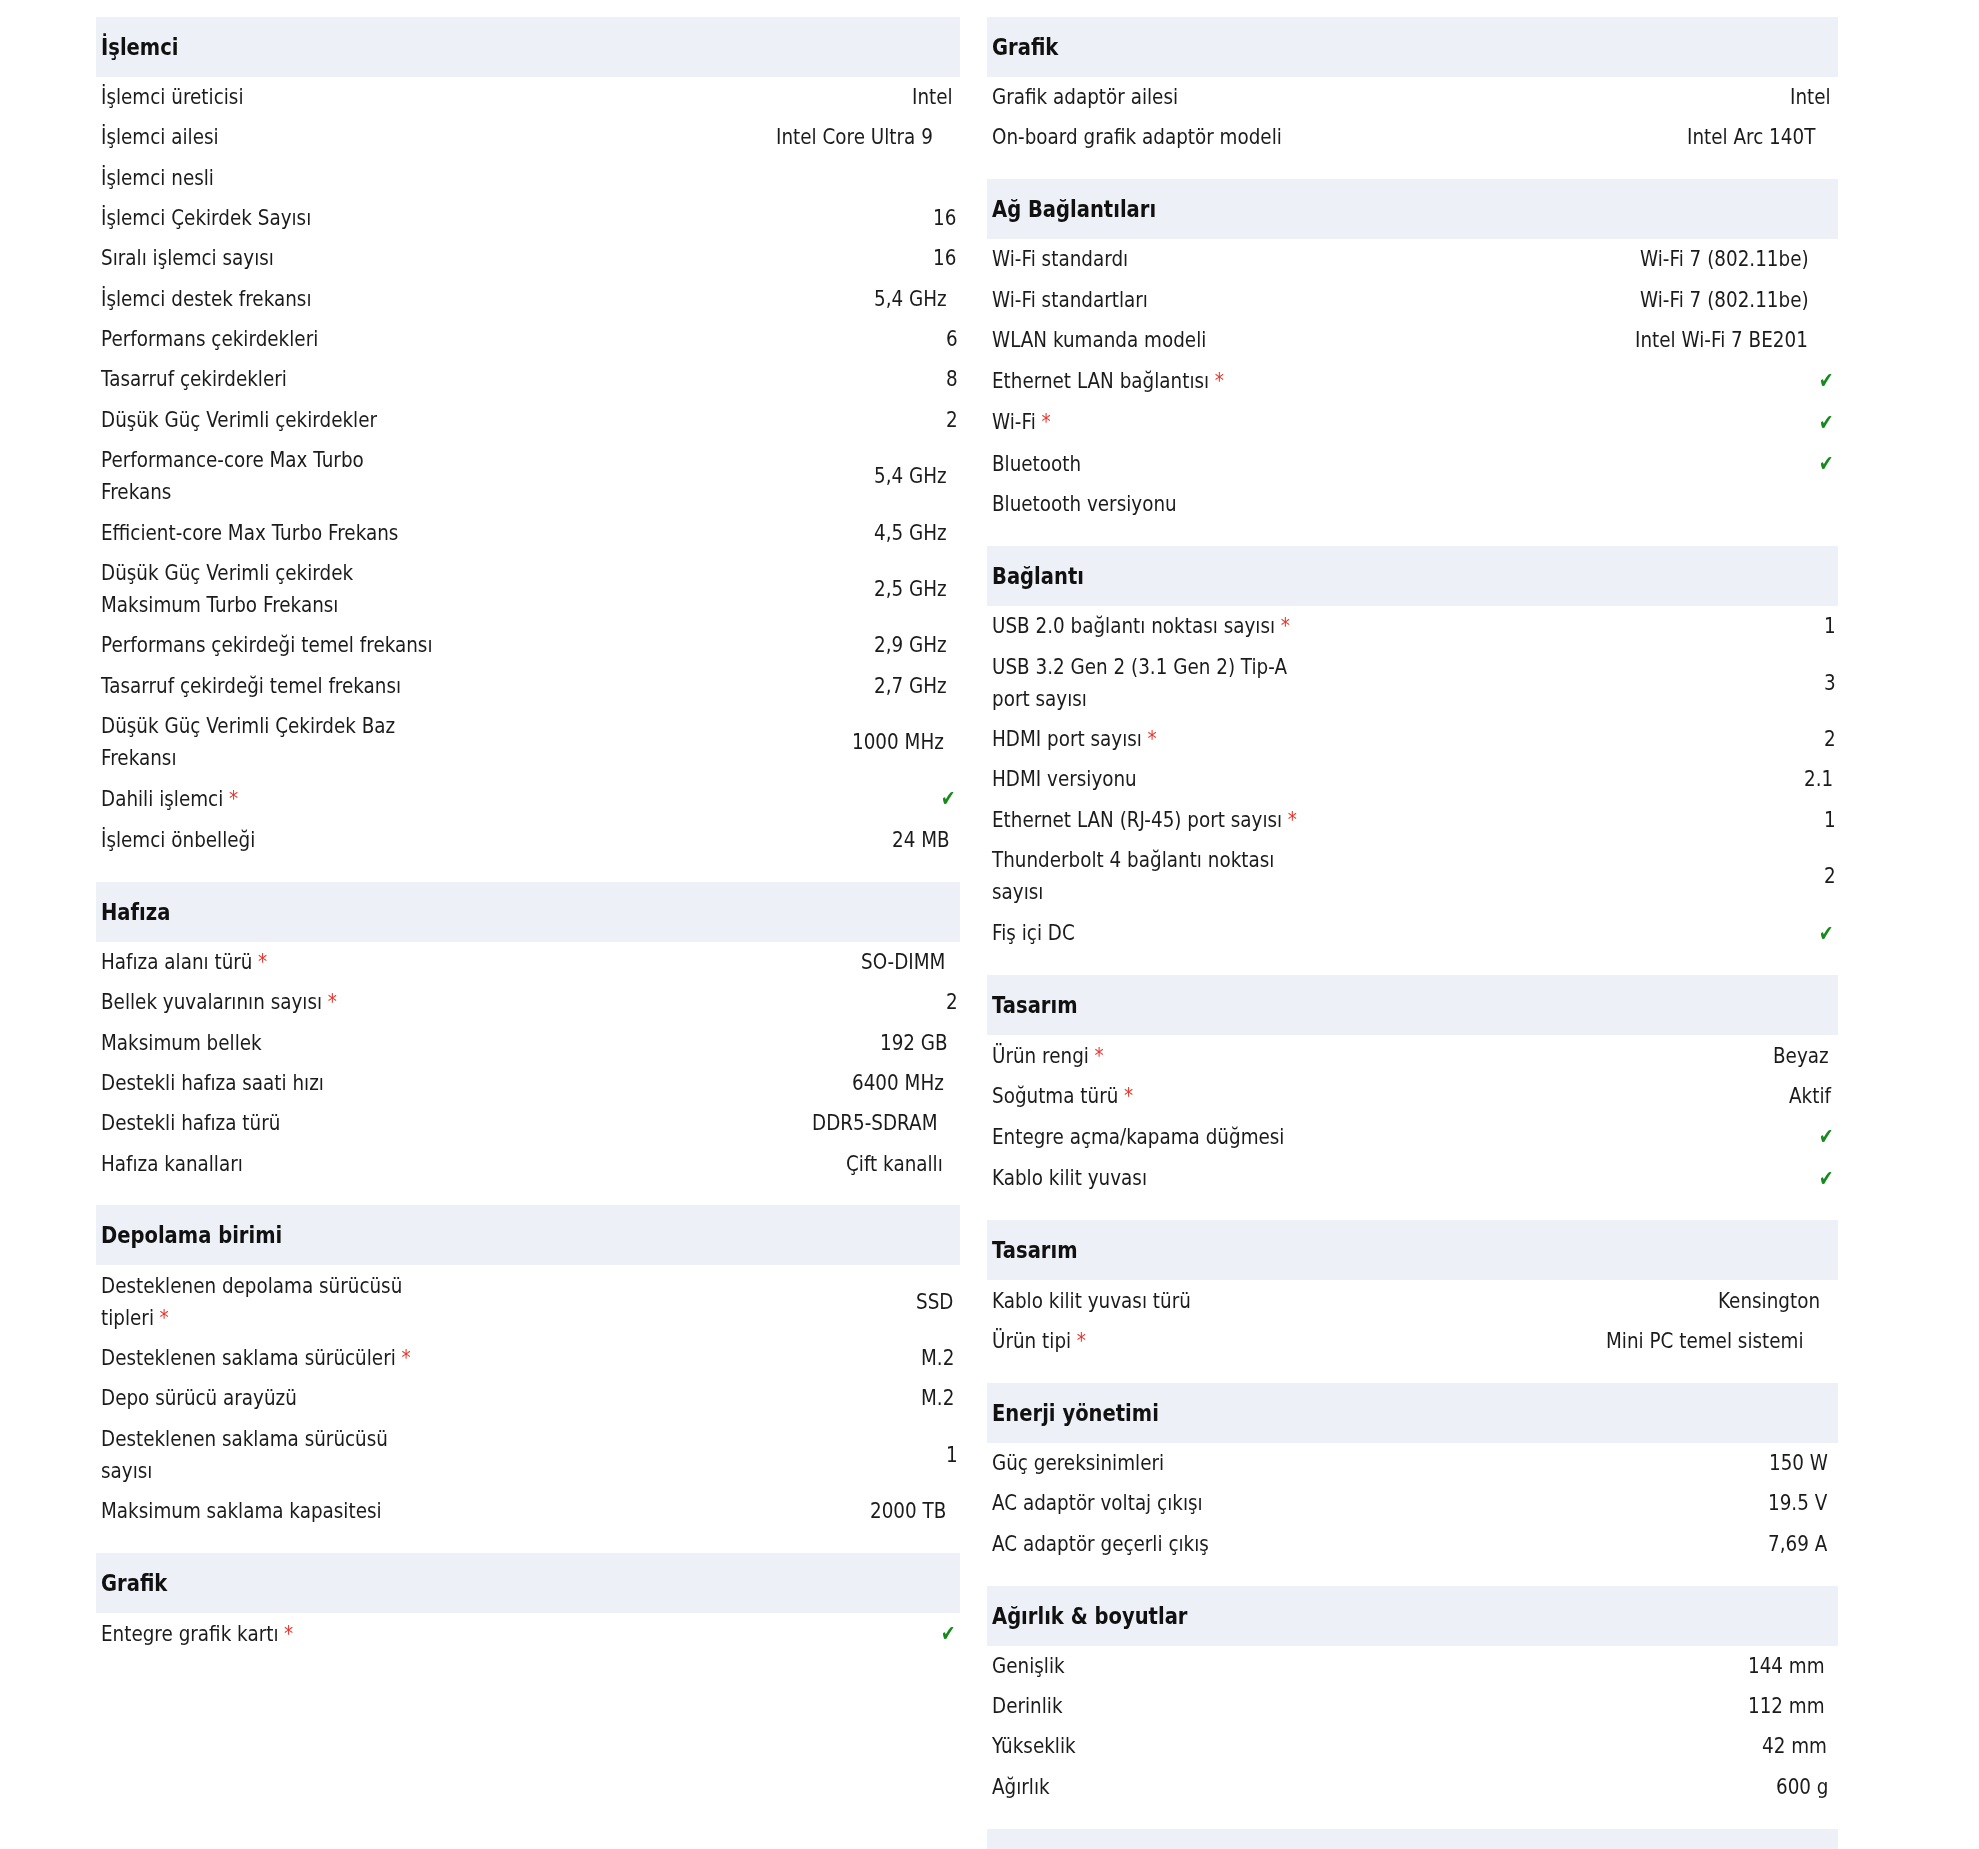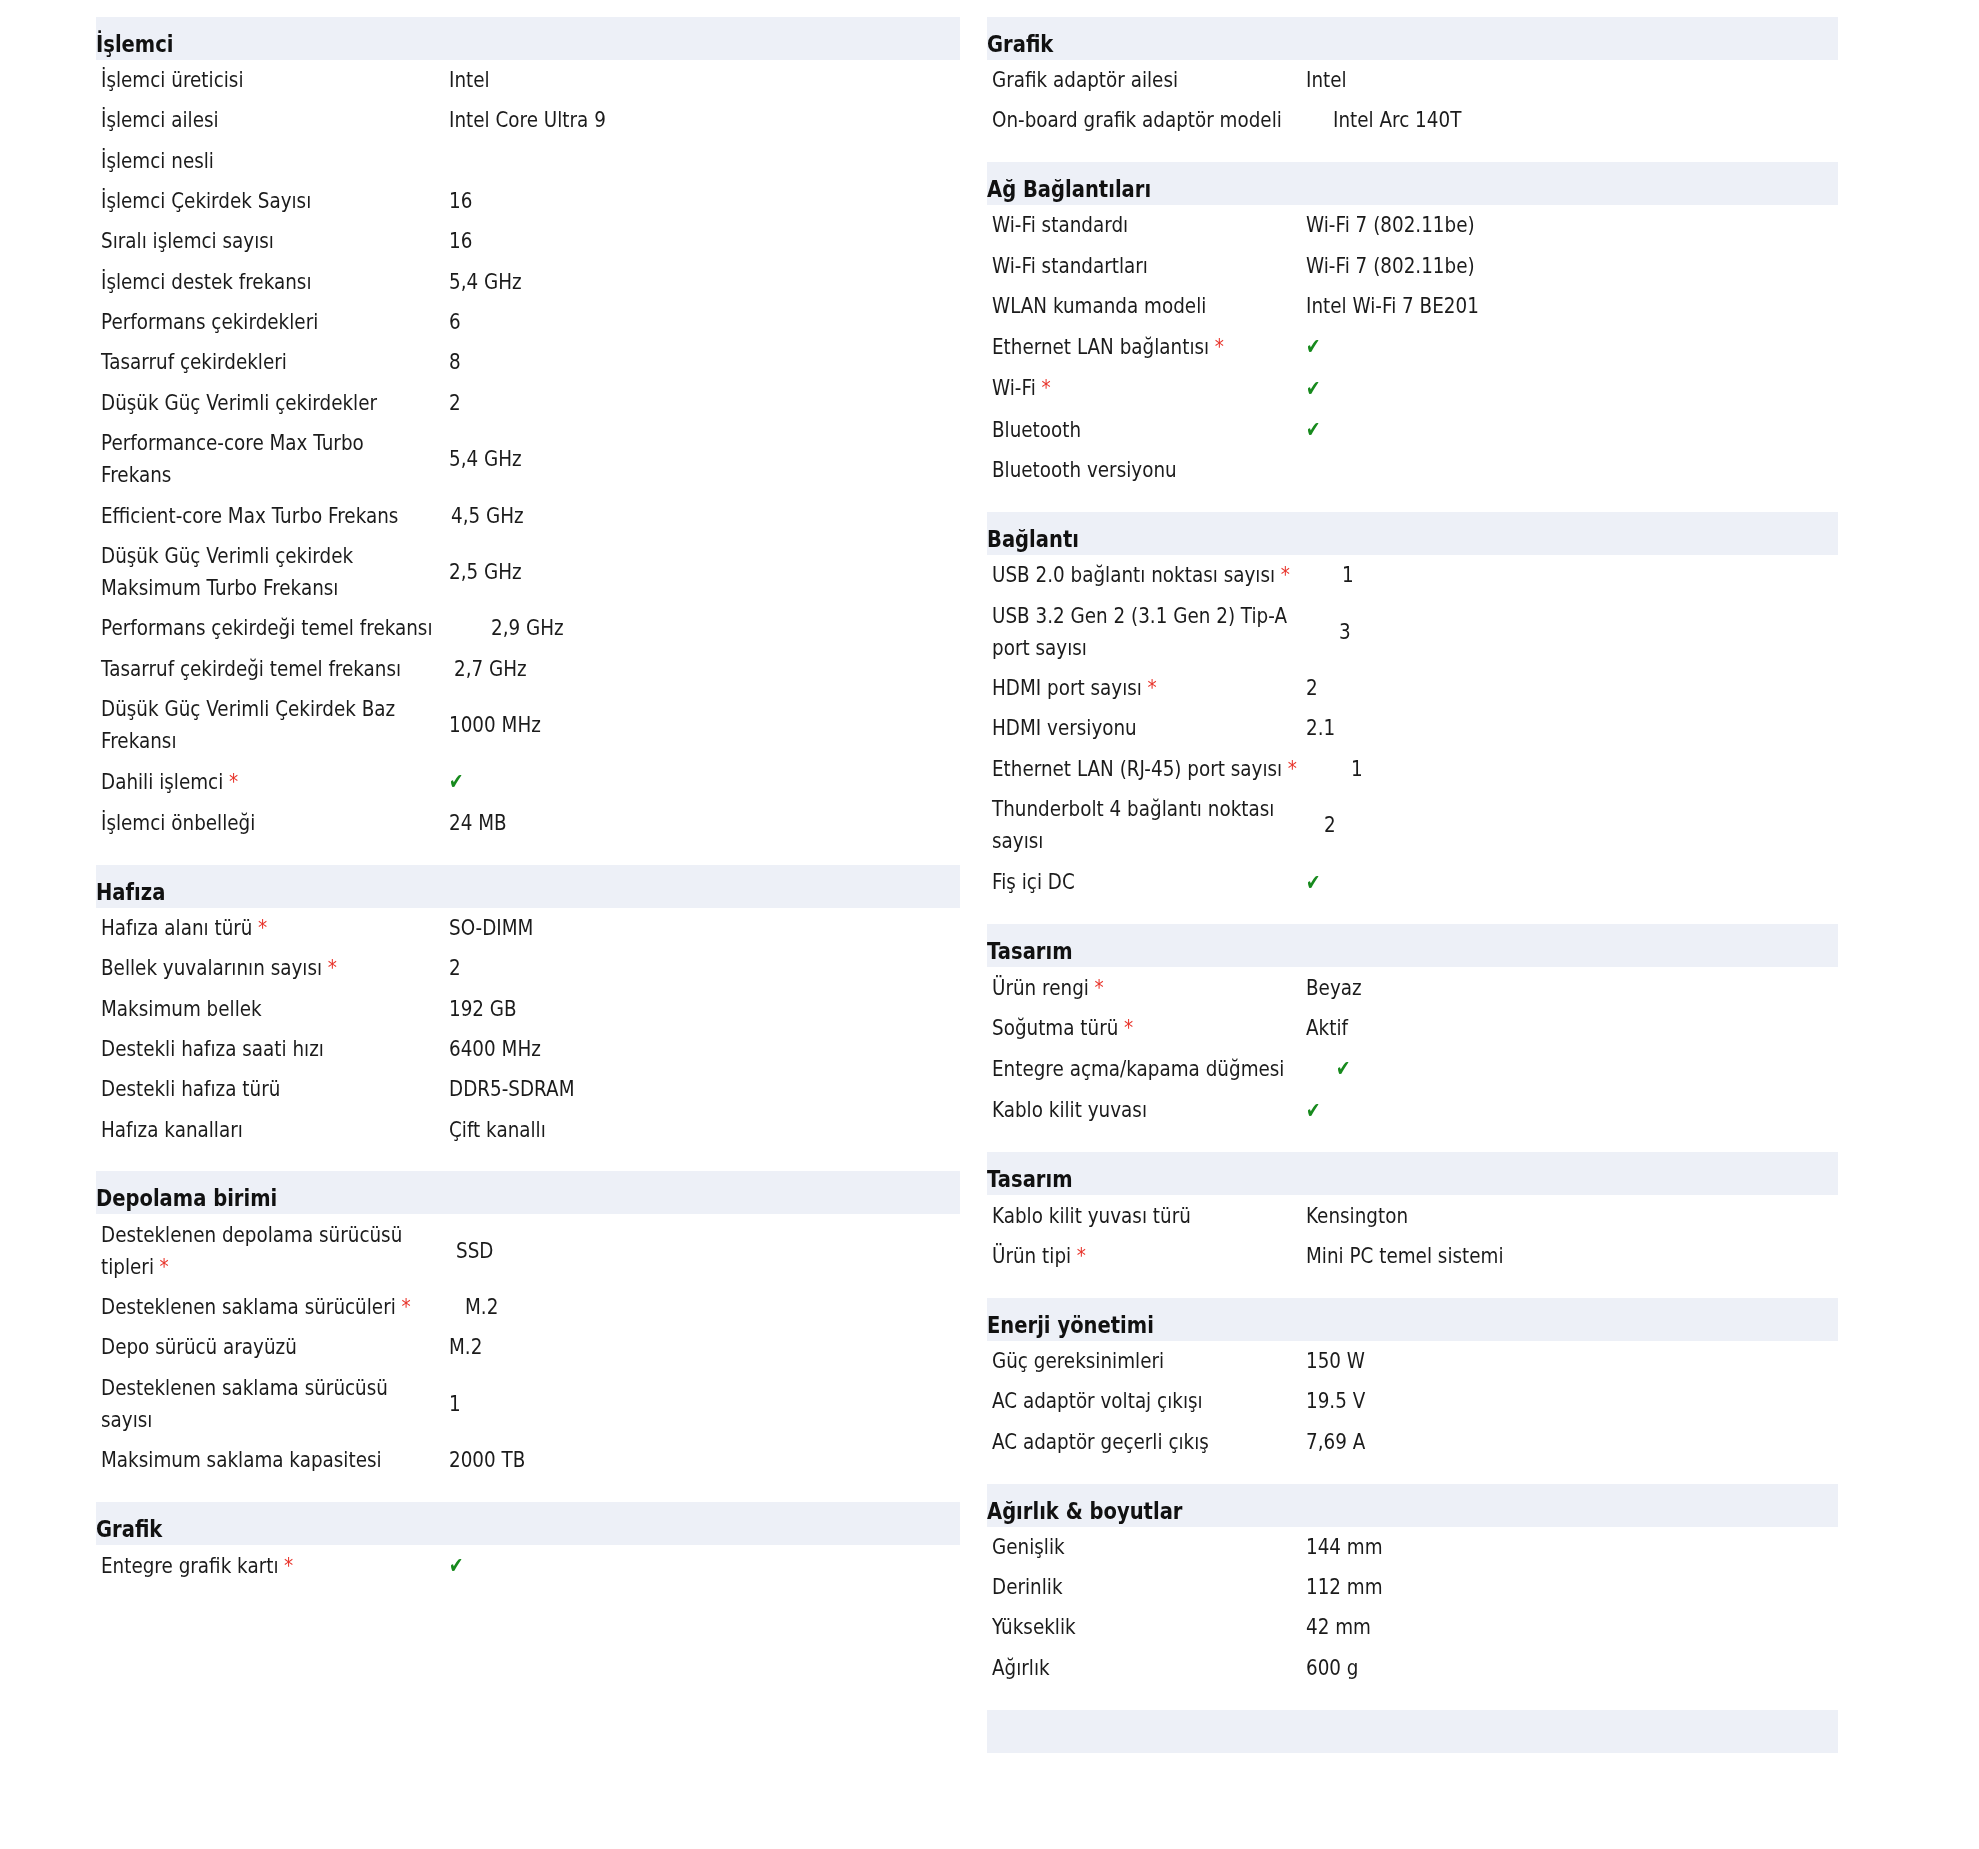--- a/index.html
+++ b/index.html
@@ -12,24 +12,25 @@
     background: #ffffff;
     overflow: hidden;
   }
   .col { position: absolute; top: 16.6px; }
   #col-left  { left: 96px; width: 864px; }
   #col-right { left: 987px; width: 851px; }
 
   .section + .section { margin-top: 21.6px; }
 
   .sec-header {
-    height: 43px;
+    height: 60px;
     background: #edf0f7;
     display: flex;
-    align-items: flex-end;
+    align-items: center;
+    padding-left: 5px;
   }
   .sec-header .txt {
     font-weight: bold;
     font-size: 23px;
     color: #111111;
   }
 
   .txt {
     display: inline-block;
     transform: scaleX(0.85);
@@ -43,21 +44,21 @@
     display: flex;
     align-items: center;
     padding: 4.2px 0;
   }
   .cell-label {
     flex: 0 0 353px;
     padding-left: 5px;
     overflow: visible;
   }
   #col-right .cell-label { flex: 0 0 319px; }
-  .cell-value { flex: 1 1 auto; }
+  .cell-value { flex: 1 1 auto; text-align: right; }
 
   .ast {
     color: #e8332a;
     padding-left: 6.6px;
   }
 
   .icon-glyph {
     font-weight: bold;
     font-size: 22.4px;
     line-height: 32px;

